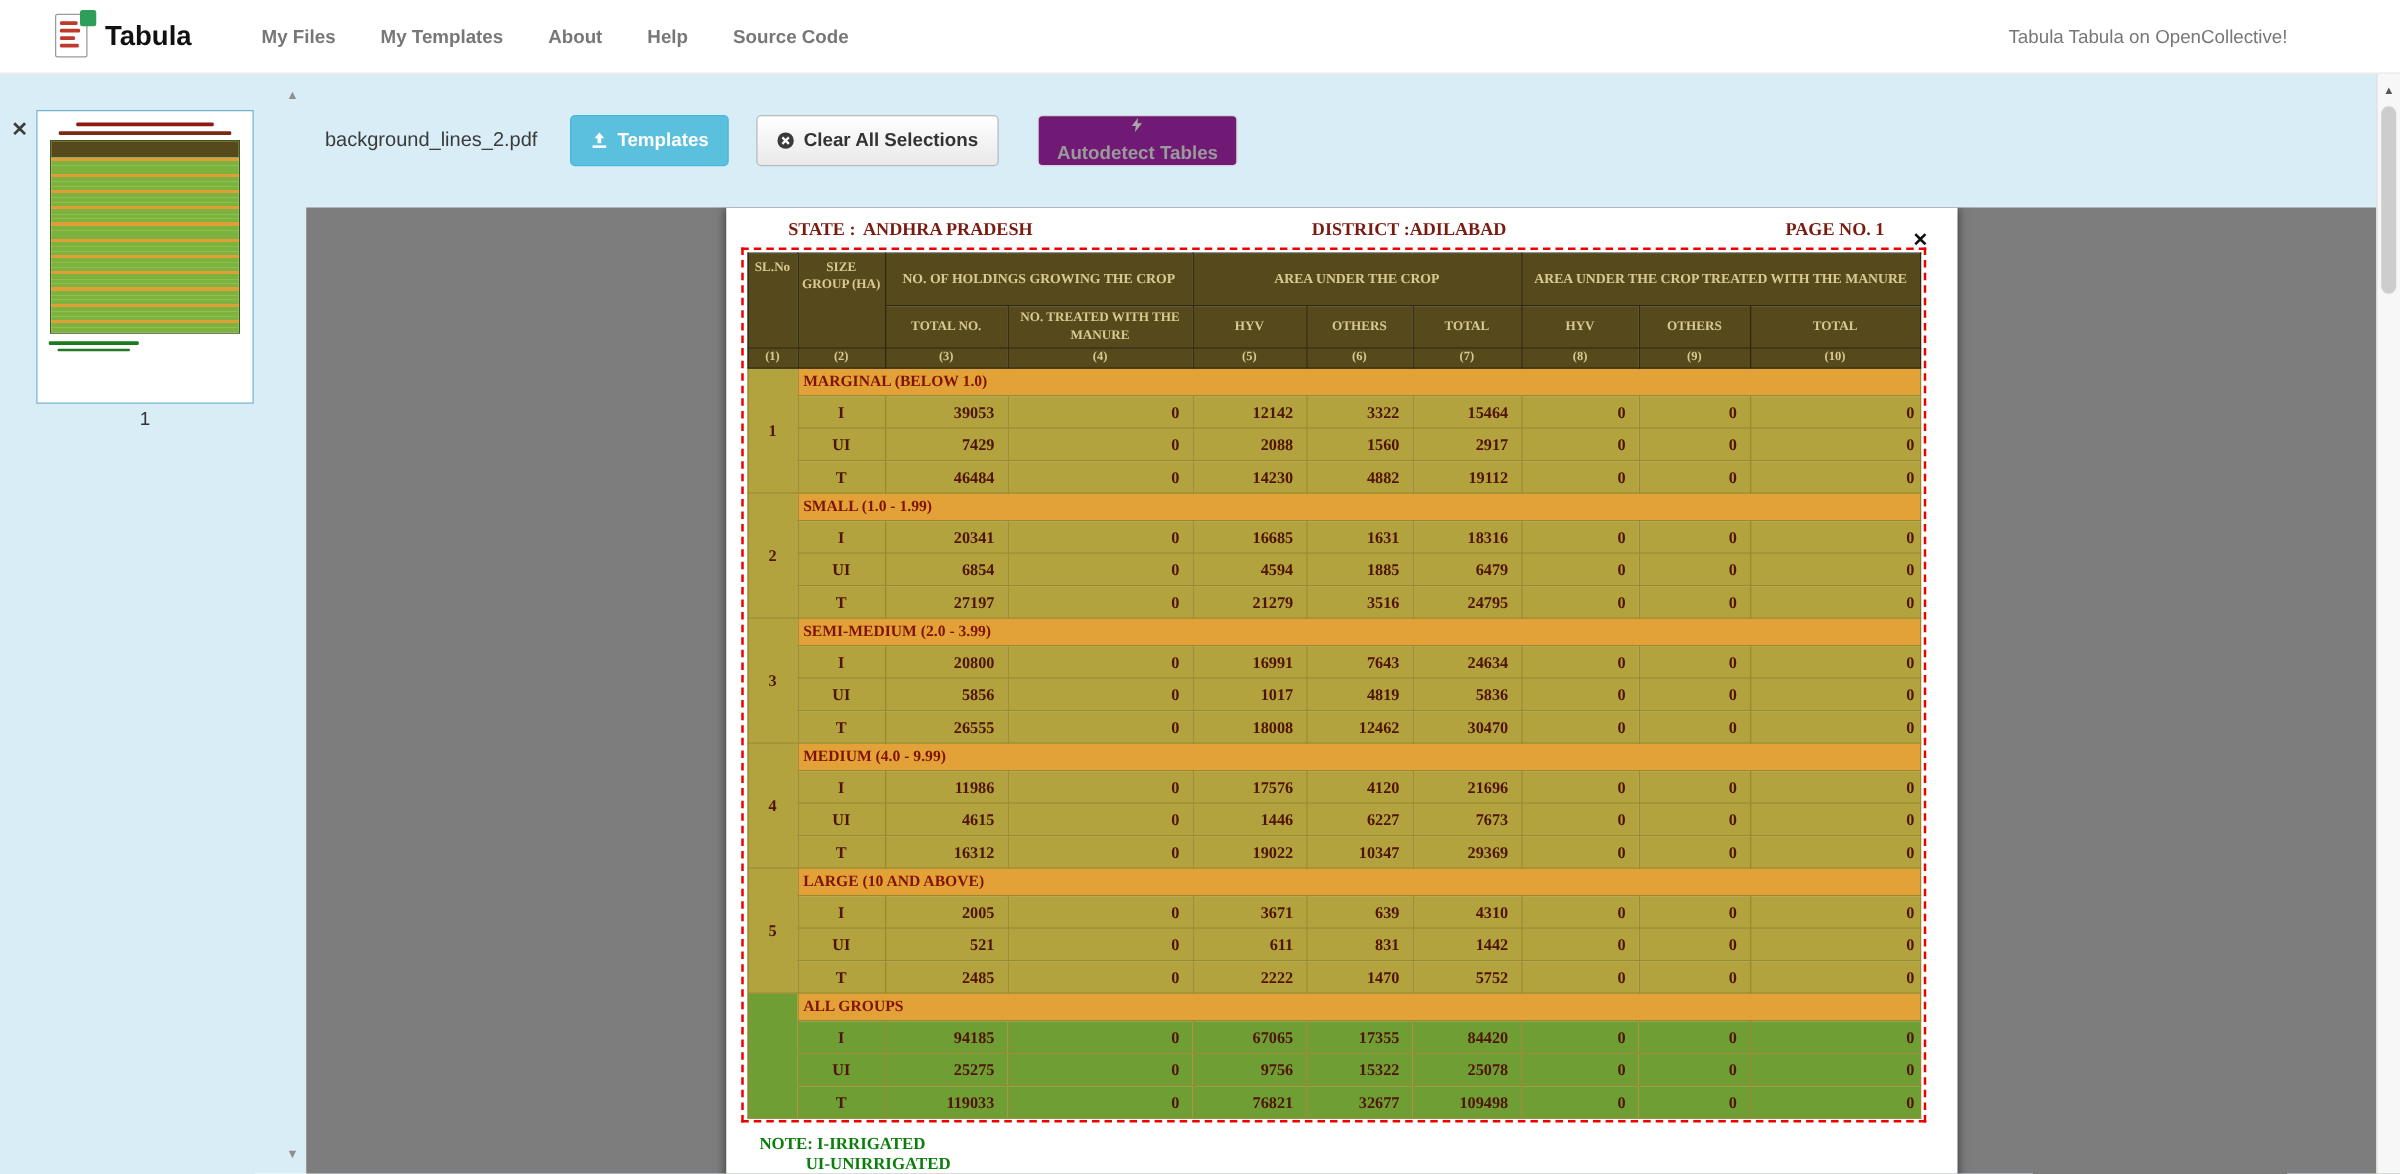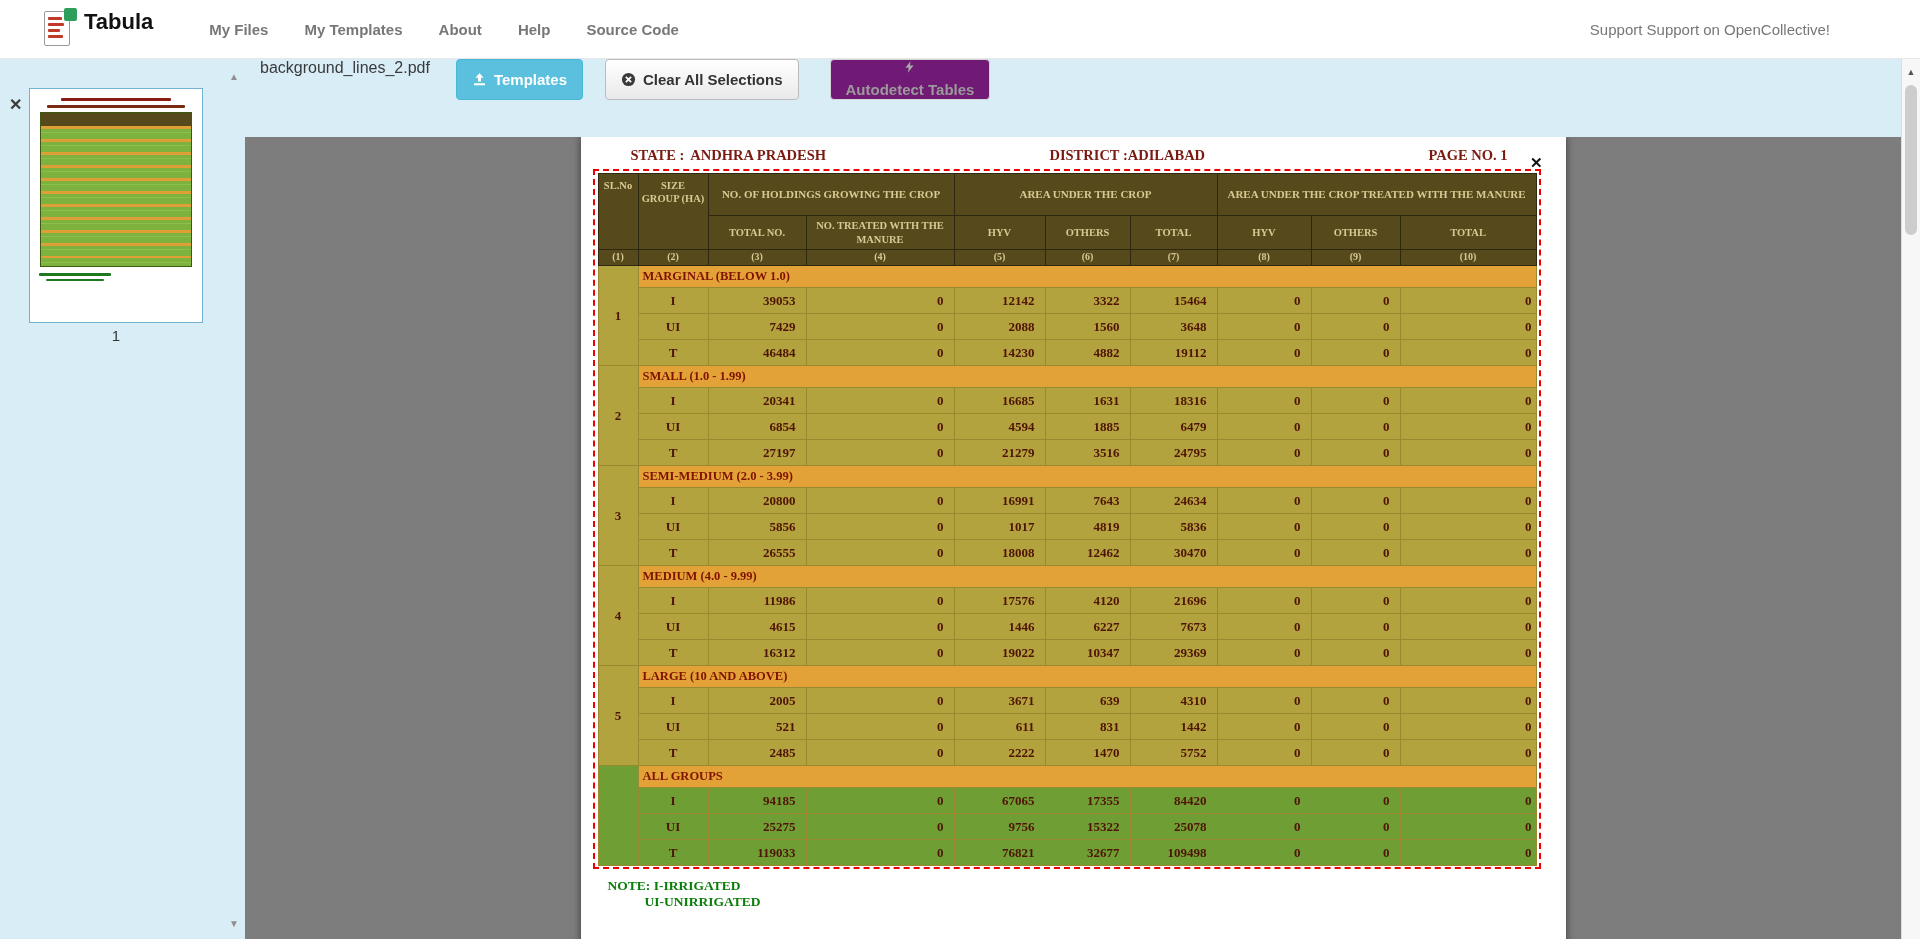--- a/index.html
+++ b/index.html
@@ -2,21 +2,21 @@
 <html><head>
 <meta charset="utf-8">
 <style>
   * { margin:0; padding:0; box-sizing:border-box; }
   html,body { width:1920px; height:939px; overflow:hidden; background:#fff;
               font-family:"Liberation Sans", sans-serif; }
 
   
   .navbar { height:59px; background:#ffffff; border-bottom:1px solid #e7e7e7;
             display:flex; align-items:center; position:relative; z-index:10; }
-  .brand { display:flex; margin-left:44px; cursor:pointer; }
+  .brand { display:flex; align-items:center; margin-left:44px; cursor:pointer; }
   .logo { position:relative; width:30px; height:40px; margin-right:10px; }
   .logo-page { position:absolute; left:0; top:2px; width:26px; height:35px;
                background:#fff; border:1.5px solid #9a9a9a; border-radius:2px; }
   .logo-line { position:absolute; left:4px; height:2.5px; background:#c0392b; border-radius:1px; }
   .logo-line.l1 { top:8px;  width:14px; }
   .logo-line.l2 { top:14px; width:16px; }
   .logo-line.l3 { top:20px; width:12px; }
   .logo-line.l4 { top:26px; width:15px; }
   .logo-green { position:absolute; right:-3px; top:-1px; width:13px; height:13px;
                 background:#2e9e5b; border-radius:2px; }
@@ -51,21 +51,21 @@
   .mini-note.a { width:42%; margin-top:6px; }
   .mini-note.b { width:34%; margin-left:16px; }
   .thumb-label { position:absolute; left:29px; top:268px; width:174px; text-align:center;
                  font-size:15px; color:#333; }
   .sb-arrow { position:absolute; right:6px; font-size:10px; color:#8f8f8f; cursor:pointer; }
   .sb-arrow.up { top:12px; }
   .sb-arrow.down { bottom:10px; }
 
   
   .main-col { flex:1; display:flex; flex-direction:column; min-width:0; }
-  .toolbar { height:78px; display:flex; align-items:flex-start; padding:0 69px 0 15px; }
+  .toolbar { height:107px; display:flex; align-items:center; padding:0 69px 0 15px; }
   .filename { font-size:16px; color:#3a3a3a; margin-right:26px; white-space:nowrap; }
   .btn { display:inline-flex; align-items:center; gap:7px; height:41px; padding:0 15px;
          font-size:15px; border-radius:4px; border:1px solid #ccc; background:#fff;
          color:#333; cursor:pointer; white-space:nowrap; font-family:"Liberation Sans",sans-serif;font-weight:bold; }
   .btn-info { background:#5bc0de; border-color:#46b8da; color:#fff; }
   .btn-default { background:linear-gradient(#ffffff,#e9e9e9); border-color:#bbb; }
   .btn-disabled { color:#9a9a9a; background:#701a75; border-color:#d5d5d5; cursor:not-allowed;flex-direction:column; }
   .btn-success { background:#54a754; border-color:#4a974a; color:#fff; margin-left:auto; }
   .btn .icn { display:inline-flex; }
   .gap1 { width:22px; flex:none; } .gap2 { width:31px; flex:none; }
@@ -134,21 +134,21 @@
     </span>
     <span class="brand-title">Tabula</span>
   </div>
   <ul class="nav-links">
     <li>My Files</li>
     <li>My Templates</li>
     <li>About</li>
     <li>Help</li>
     <li>Source Code</li>
   </ul>
-  <div class="support">Support Support on OpenCollective!</div>
+  <div class="support">Tabula Tabula on OpenCollective!</div>
 </nav>
 
 <div class="workspace">
 
   <aside class="sidebar">
     <span class="page-close">✕</span>
     <div class="thumb-box">
       <div class="mini-title-bar a"></div>
       <div class="mini-title-bar b"></div>
       <div class="mini-table">
@@ -269,21 +269,21 @@
                   <td class="num-cell">0</td>
                   <td class="num-cell">0</td>
                   <td class="num-cell">0</td>
                 </tr>
                 <tr class="data-row">
                   <td class="rowtype-cell">UI</td>
                   <td class="num-cell">7429</td>
                   <td class="num-cell">0</td>
                   <td class="num-cell">2088</td>
                   <td class="num-cell">1560</td>
-                  <td class="num-cell">3648</td>
+                  <td class="num-cell">2917</td>
                   <td class="num-cell">0</td>
                   <td class="num-cell">0</td>
                   <td class="num-cell">0</td>
                 </tr>
                 <tr class="data-row">
                   <td class="rowtype-cell">T</td>
                   <td class="num-cell">46484</td>
                   <td class="num-cell">0</td>
                   <td class="num-cell">14230</td>
                   <td class="num-cell">4882</td>

